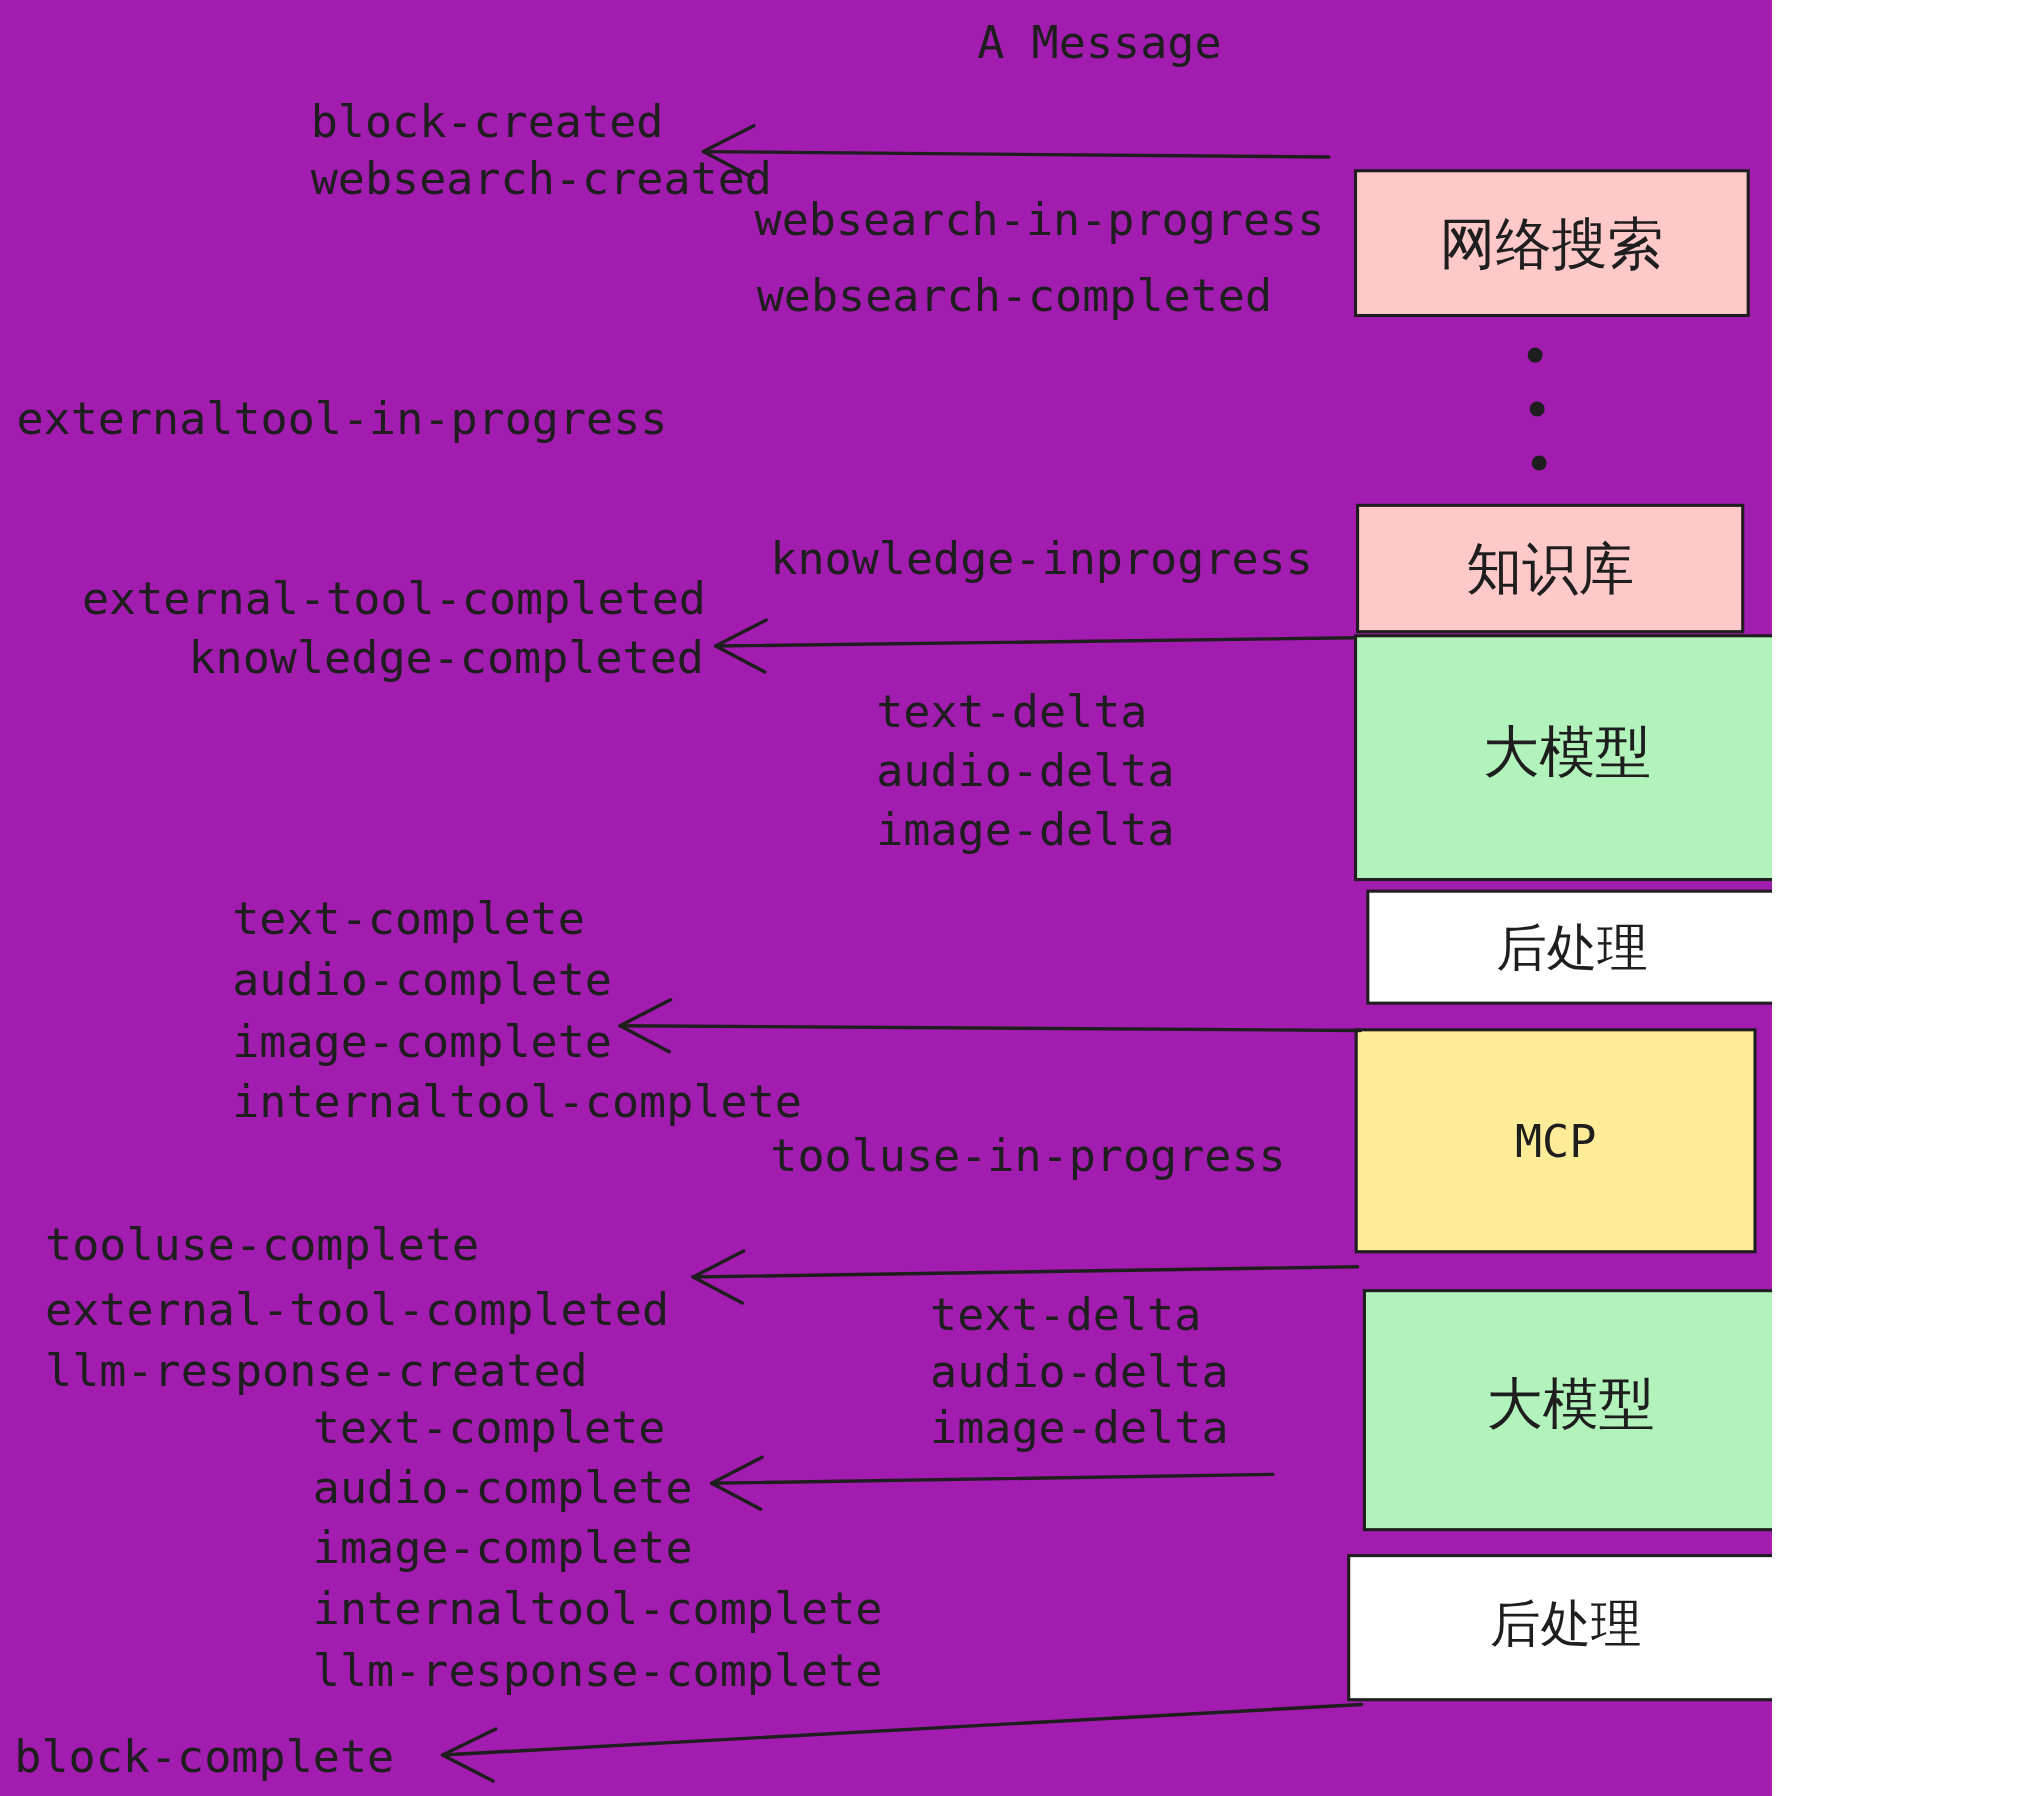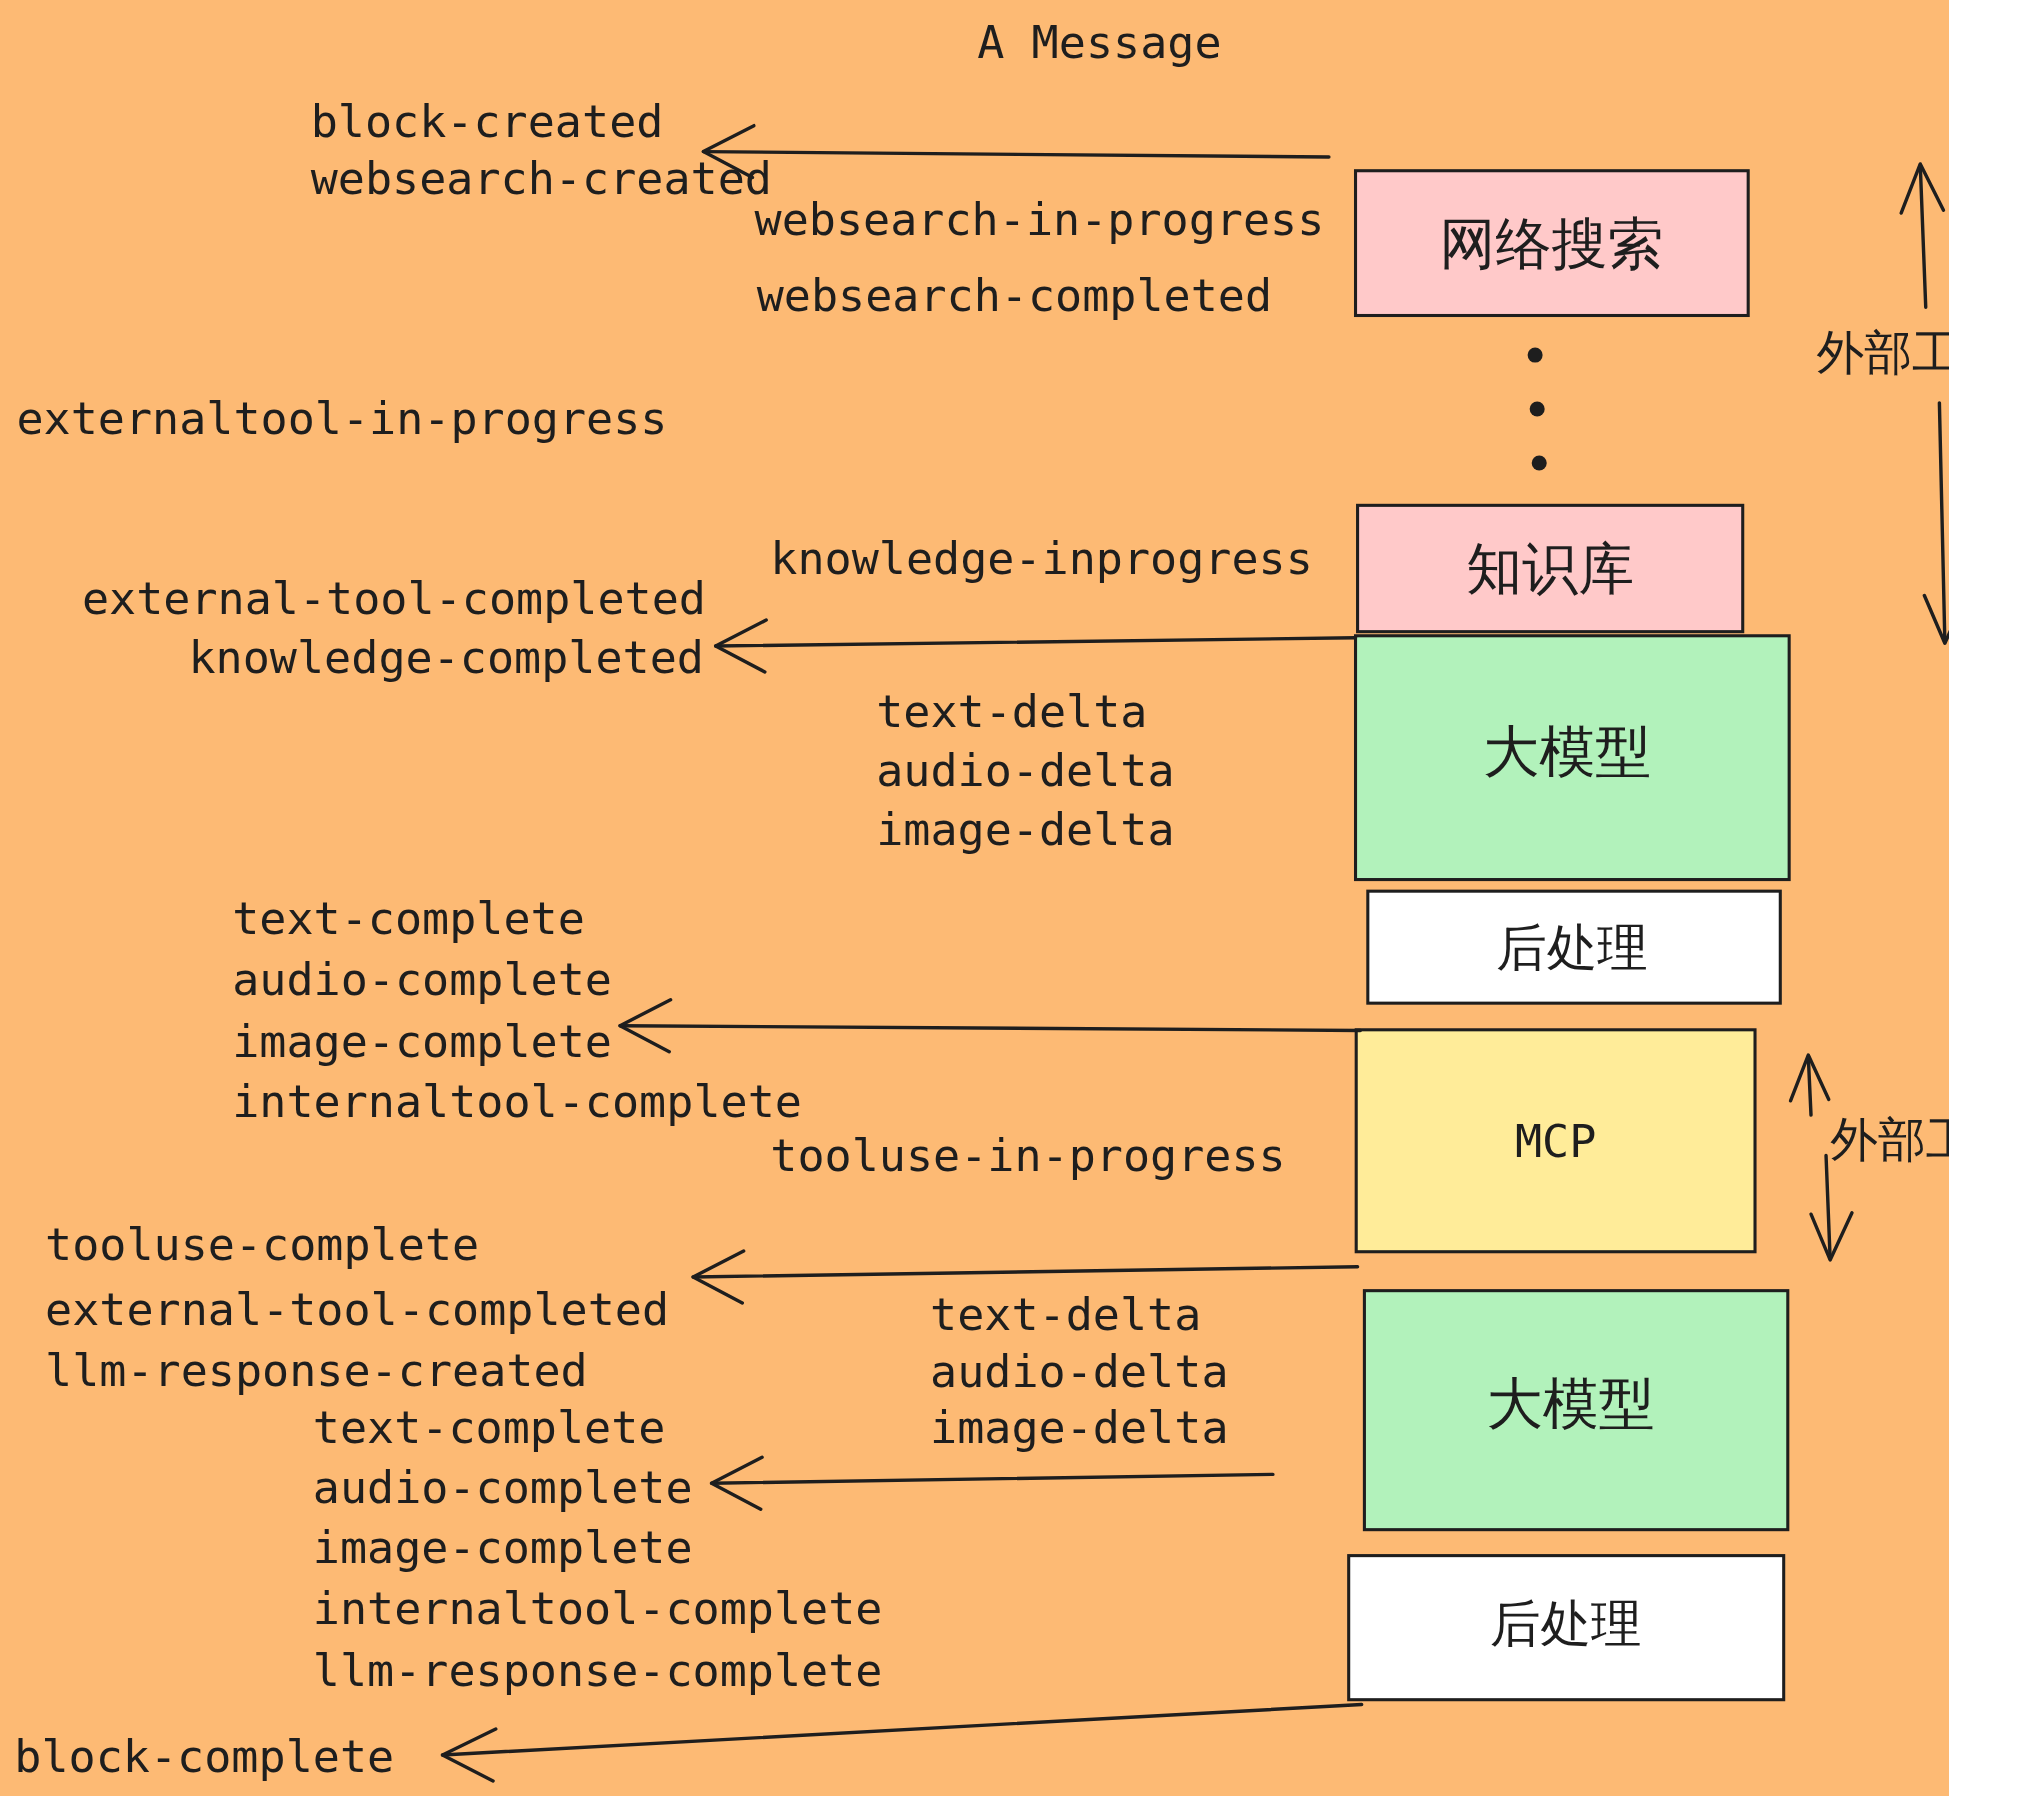--- a/index.html
+++ b/index.html
@@ -2,23 +2,23 @@
 <html style="font-size:11px"><head>
 <meta charset="utf-8">
 <style>
   html, body {
     margin: 0;
     padding: 0;
     background: #ffffff;
   }
   .stage {
     position: relative;
-    width: 1949px;
+    width: 1772px;
     height: 1796px;
-    background: #fdba74;
+    background: #a21caf;
     overflow: hidden;
   }
   svg { display: block; }
   .mono {
     font-family: "DejaVu Sans Mono", "Liberation Mono", monospace;
     font-size: 66px;
     fill: #1e1e1e;
   }
   .mono-title {
     font-family: "DejaVu Sans Mono", "Liberation Mono", monospace;

